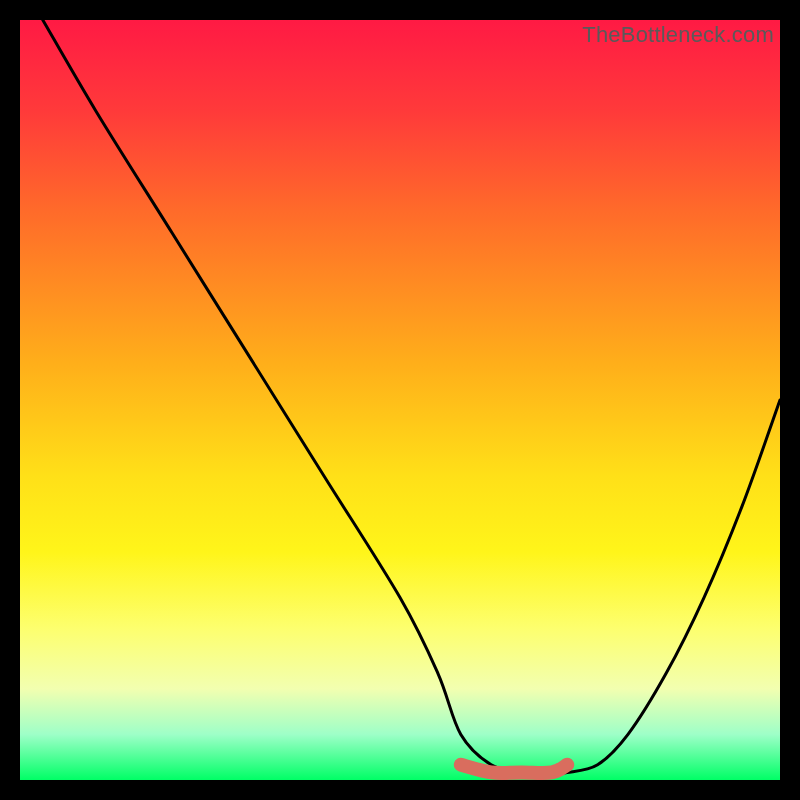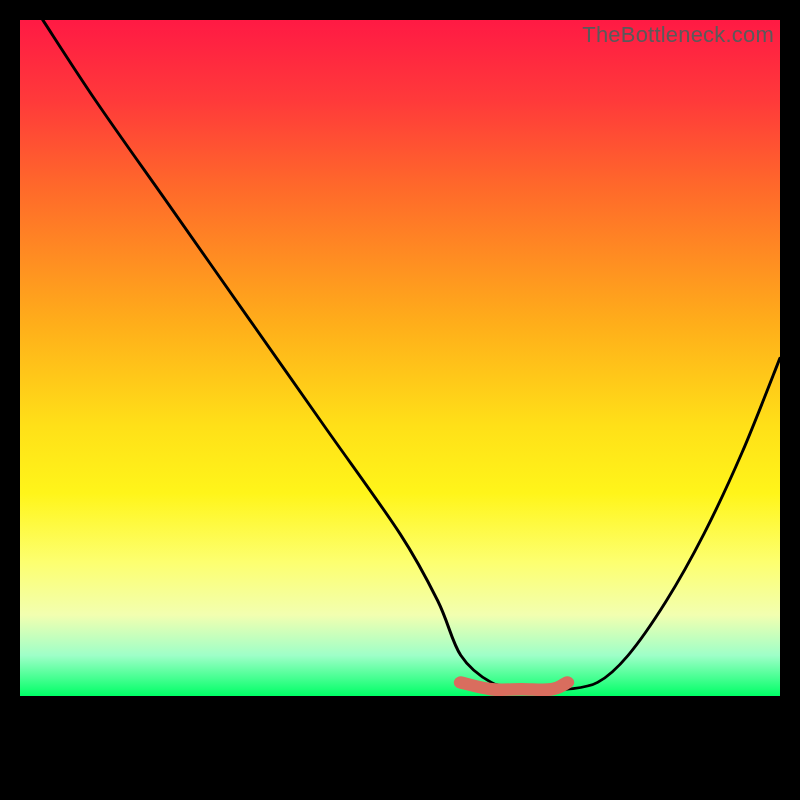--- a/index.html
+++ b/index.html
@@ -4,21 +4,21 @@
 <style>
   * { margin: 0; padding: 0; box-sizing: border-box; }
   html, body { width: 800px; height: 800px; overflow: hidden; }
   body { background: #000; font-family: Arial, Helvetica, sans-serif; position: relative; }
 
   .plot-area {
     position: absolute;
     left: 20px;
     top: 20px;
     width: 760px;
-    height: 676px;
+    height: 760px;
     background: linear-gradient(to bottom,
       #ff1a44 0%,
       #ff3a3a 12%,
       #ff6a2a 25%,
       #ffae1a 45%,
       #ffe018 60%,
       #fff51a 70%,
       #fdff6e 80%,
       #f2ffb0 88%,
       #9effc8 94%,

